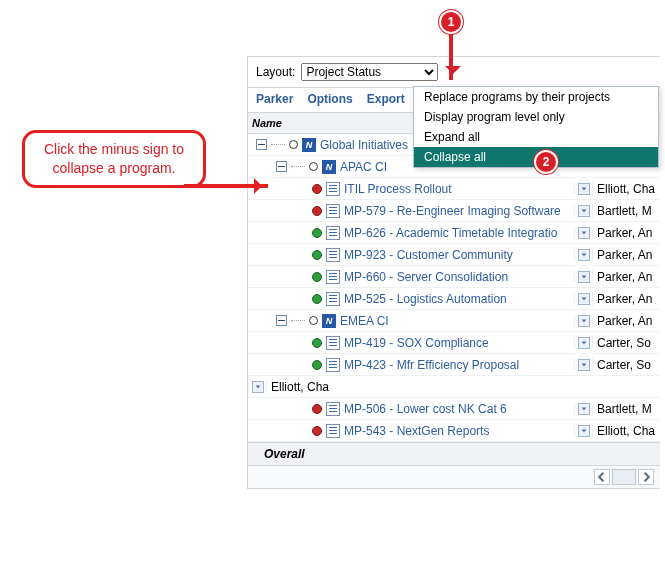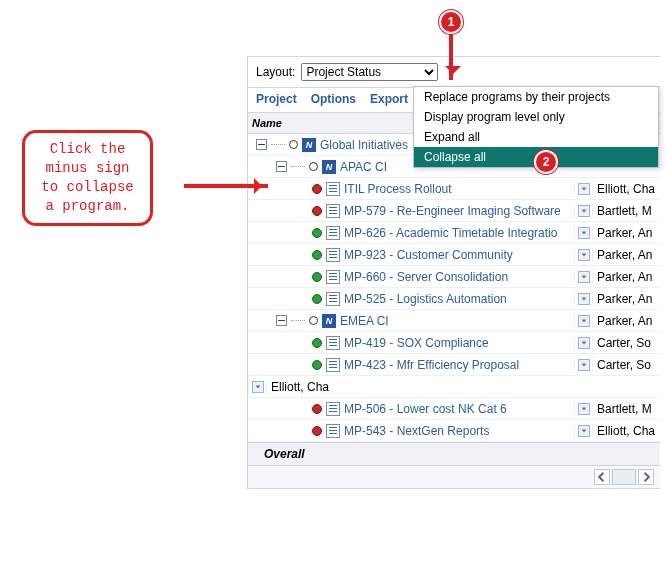--- a/index.html
+++ b/index.html
@@ -111,25 +111,24 @@
   
   .menu {
     position:absolute; top: 86px; left: 413px; width: 246px;
     background:#fff; border:1px solid #b6c1cf; box-shadow: 2px 2px 5px rgba(0,0,0,.15);
     z-index: 30;
   }
   .menu-item { padding:3px 10px; font-size:12px; cursor:pointer; }
   .menu-item.sel { background:#0f766e; color:#fff; }
   
   .callout {
-    position:absolute; left:22px; top:130px; width:131px;
+    position:absolute; left:22px; top:130px; width:184px;
     background:#fff; padding:10px 12px; text-align:center;
     font-size:14px; color:#d81f27; line-height:1.35;
     z-index:25;
-    font-family:Liberation Mono, monospace;
   }
   .callout-border { position:absolute; inset:0; border:3px solid #e41f1f; border-radius:14px; pointer-events:none; }
   .arrow-right {
     position:absolute; left:184px; top:184px; width:84px; height:0;
     border-top:4px solid #e41f1f; z-index:25;
   }
   .arrow-right::after {
     content:""; position:absolute; right:-2px; top:-10px;
     border:8px solid transparent; border-left-color:#e41f1f;
   }
@@ -166,21 +165,21 @@
 <div class="panel">
 
   <div class="layout-bar">
     <span>Layout:</span>
     <select>
       <option>Project Status</option>
     </select>
   </div>
 
   <div class="tab-bar">
-    <span class="tab-item">Project</span>
+    <span class="tab-item">Parker</span>
     <span class="tab-item">Options</span>
     <span class="tab-item">Export</span>
     <span class="tab-item">Programs</span>
     <span class="tab-item">Charts</span>
   </div>
 
   <div class="col-header">
     <span>Name</span>
     <span style="opacity:0">Ar</span>
   </div>

